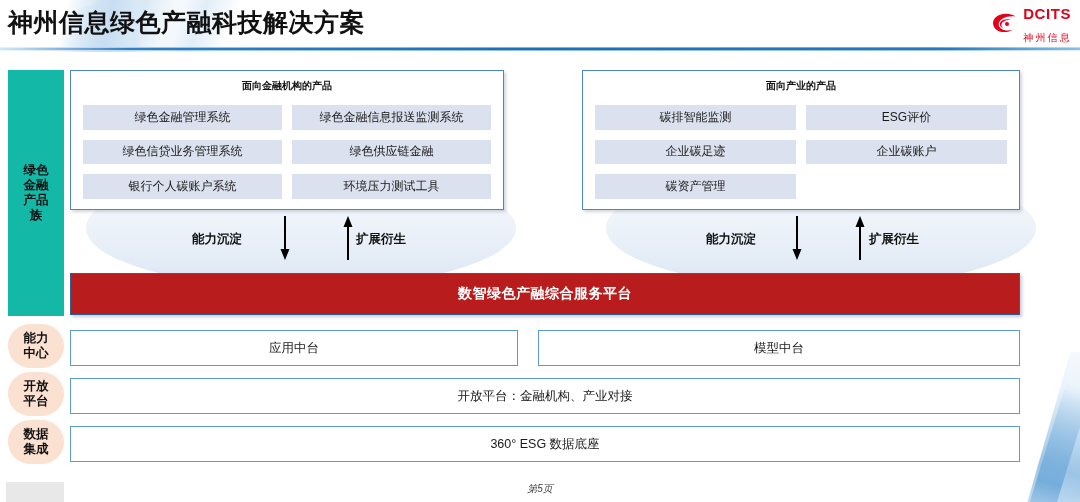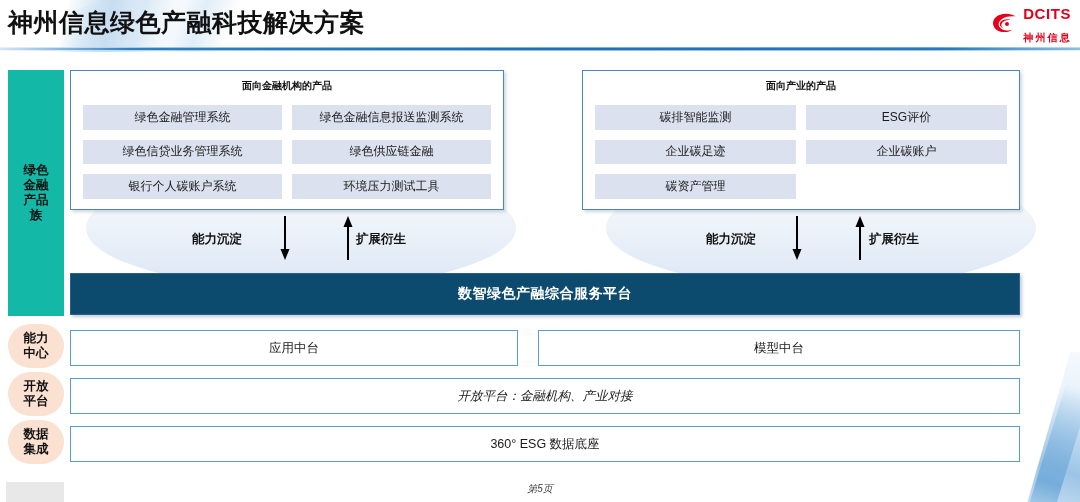--- a/index.html
+++ b/index.html
@@ -54,21 +54,21 @@
   .hr-bot {
     position:absolute; left:0; top:3px; width:1080px; height:1px;
     background:linear-gradient(90deg,#f0f7fc 0%,#a9cfea 16%,#8cc0e5 50%,#9bc8e8 86%,#e4f1fa 100%);
   }
 
   
   .logo { position:absolute; right:8px; top:8px; height:32px; display:flex; align-items:center; gap:5px; z-index:5; }
   .logo-mark { width:26px; height:22px; flex:0 0 auto; }
   .logo-text { display:flex; flex-direction:column; justify-content:center; line-height:1; }
   .logo-en { font-size:15px; font-weight:bold; color:#e2001a; letter-spacing:.6px; }
-  .logo-cn { font-size:10px; font-weight:bold; color:#e2001a; letter-spacing:2.2px; margin-top:12px; }
+  .logo-cn { font-size:10px; font-weight:normal; color:#e2001a; letter-spacing:2.2px; margin-top:12px; }
 
   
   .hill {
     position:absolute; border-radius:50%;
     background:linear-gradient(180deg, rgba(219,230,244,.05) 0%, rgba(213,226,242,.85) 100%);
   }
   .hill-l { left:86px; top:168px; width:430px; height:120px; }
   .hill-r { left:606px; top:168px; width:430px; height:120px; }
 
   .corner-br { position:absolute; right:0; bottom:0; width:110px; height:150px; overflow:hidden; pointer-events:none; }
@@ -129,35 +129,35 @@
 
   .arrow { position:absolute; width:14px; height:44px; }
   .ar-ld { left:278px; top:216px; }
   .ar-lu { left:341px; top:216px; }
   .ar-rd { left:790px; top:216px; }
   .ar-ru { left:853px; top:216px; }
 
   
   .platform {
     position:absolute; left:70px; top:273px; width:950px; height:42px;
-    background:#0c4a6e; border:1px solid #2f5f96;
+    background:#b91c1c; border:1px solid #2f5f96;
     box-shadow:2px 2px 3px rgba(110,130,160,.4);
     display:flex; align-items:center; justify-content:center;
   }
   .platform-text { color:#ffffff; font-size:14px; font-weight:bold; letter-spacing:.5px; }
 
   
   .layer-box {
     position:absolute; background:#ffffff; border:1px solid #5b9bd5;
     display:flex; align-items:center; justify-content:center;
     font-size:12.5px; color:#1a1a1a;
   }
   .lb-app   { left:70px;  top:330px; width:448px; height:36px; }
   .lb-model { left:538px; top:330px; width:482px; height:36px; }
-  .lb-open  { left:70px;  top:378px; width:950px; height:36px;font-style:italic; }
+  .lb-open  { left:70px;  top:378px; width:950px; height:36px; }
   .lb-data  { left:70px;  top:426px; width:950px; height:36px; }
 
   
   .footer {
     position:absolute; left:0; top:482px; width:1080px;
     text-align:center; font-size:10px; font-style:italic; color:#3a3a3a;
   }
 </style>
 </head>
 <body>

